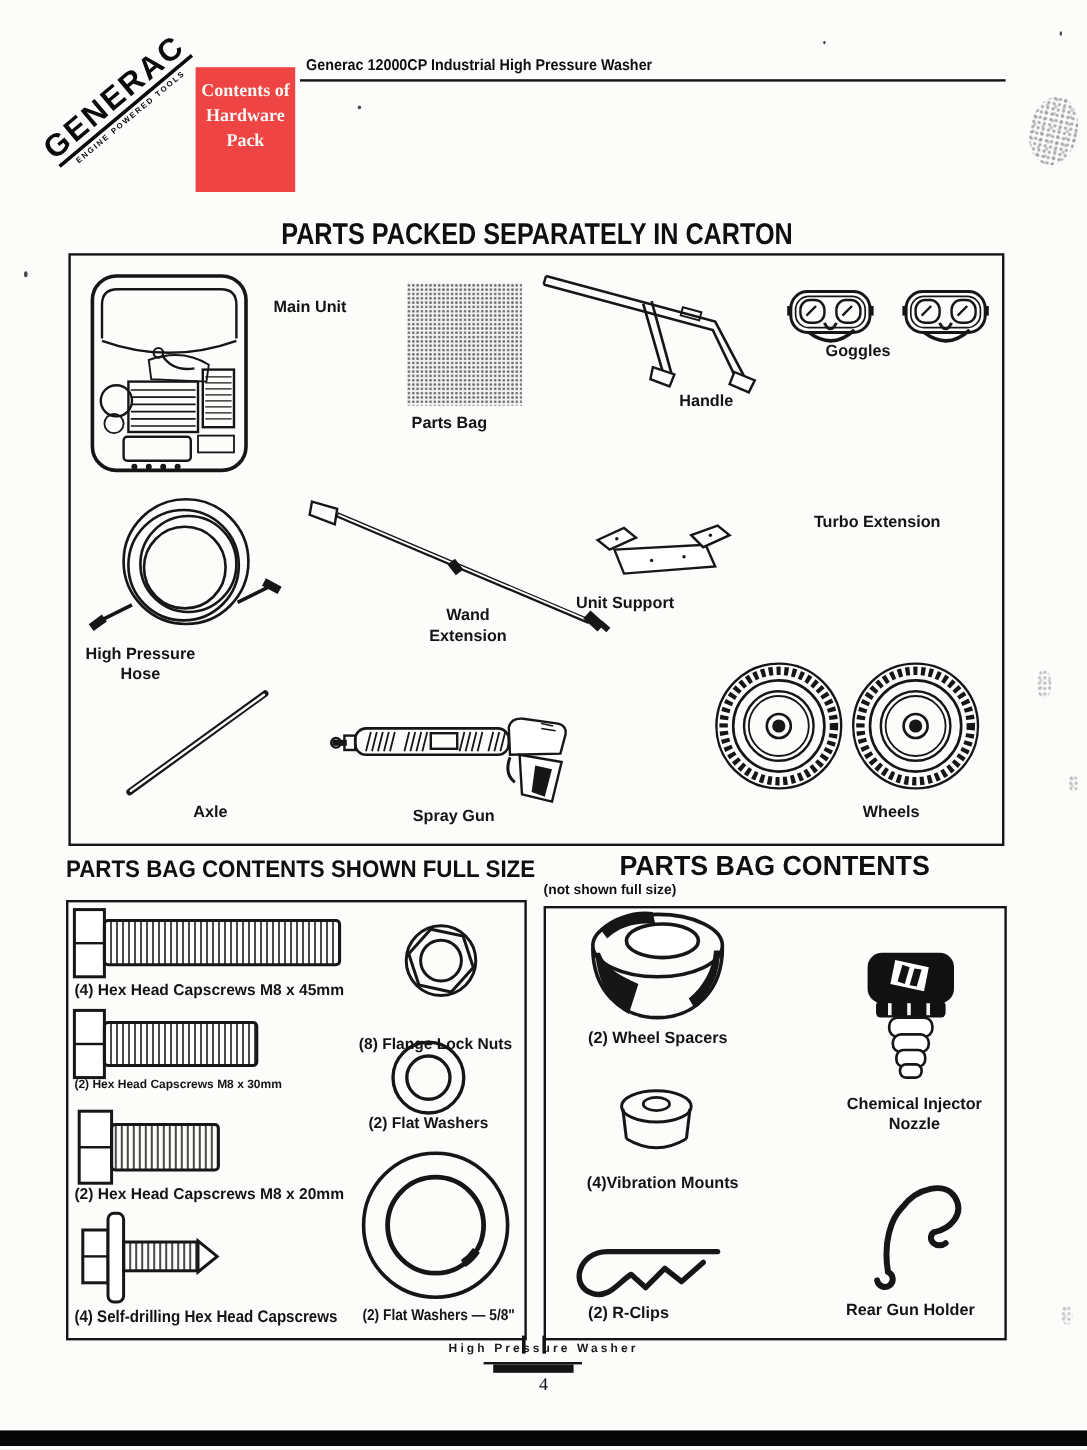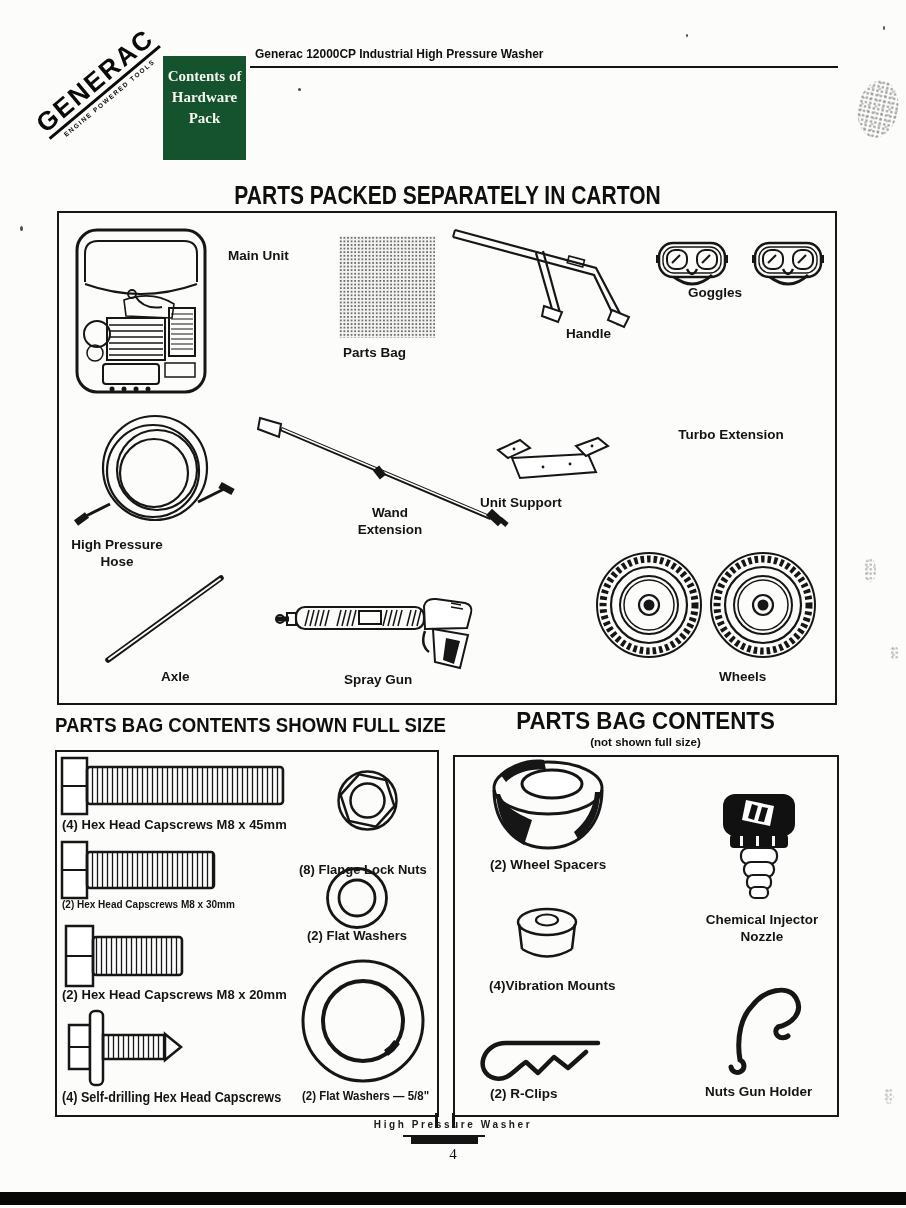--- a/index.html
+++ b/index.html
@@ -20,21 +20,21 @@
     background-size:3.6px 3.6px;}
   .speck{position:absolute;background:#4a4a4a;border-radius:50%;}
   .smudge{position:absolute;border-radius:50%;
     background-image:radial-gradient(circle,rgba(50,50,50,.65) 1px,transparent 1.7px),
                      radial-gradient(circle,rgba(70,70,70,.5) 1px,transparent 1.8px);
     background-size:4.5px 4.5px,7px 6px;}
   .logo-rot{position:absolute;transform:rotate(-40deg);transform-origin:center;text-align:center;}
   .logo-word{font-weight:900;font-size:26px;letter-spacing:2px;color:#0a0a0a;
     border-bottom:3px solid #0a0a0a;padding-bottom:1px;display:inline-block;line-height:1;}
   .logo-sub{font-weight:bold;font-size:6.5px;letter-spacing:1.6px;color:#0a0a0a;margin-top:2px;}
-  .hwpack{position:absolute;background:#14532d;color:#f5f5f2;text-align:center;
+  .hwpack{position:absolute;background:#ef4444;color:#f5f5f2;text-align:center;
     font-family:"Liberation Serif",serif;font-weight:bold;font-size:15px;line-height:1.4;
     padding:10px 4px 16px 4px;box-sizing:border-box;}
   .rule{position:absolute;background:#141414;}
   .footer-track{position:absolute;width:906px;text-align:center;font-weight:bold;
     font-size:10px;letter-spacing:2.6px;color:#1a1a1a;}
   .pagenum{position:absolute;width:906px;text-align:center;
     font-family:"Liberation Serif",serif;font-size:15px;color:#111;}
 </style>
 </head>
 <body>
@@ -263,21 +263,21 @@
   <div class="lbl" style="left:307px;top:928px;font-size:13px;">(2) Flat Washers</div>
 
   <svg style="left:300px;top:958px;" width="126" height="126" viewBox="0 0 126 126" fill="none" stroke="#161616">
     <circle cx="63" cy="63" r="60" stroke-width="3"></circle>
     <circle cx="63" cy="63" r="40" stroke-width="4"></circle>
     <path d="M97,84 A40,40 0 0 1 86,95" stroke-width="7"></path>
   </svg>
   <div class="lbl" style="left:302px;top:1088px;font-size:13px;transform:scaleX(.88);transform-origin:left center;">(2) Flat Washers — 5/8"</div>
 
   <div class="h1 c97" style="left:453px;top:708px;width:385px;text-align:center;font-size:23px;">PARTS BAG CONTENTS</div>
-  <div class="h1" style="left:453px;top:736px;width:385px;text-align:center;font-size:11.5px;">(not shown full size)</div>
+  <div class="h1" style="left:453px;top:736px;width:385px;font-size:11.5px;">(not shown full size)</div>
   <div class="box" style="left:453px;top:755px;width:382px;height:358px;"></div>
 
   <svg style="left:488px;top:758px;" width="120" height="97" viewBox="0 0 120 97" fill="none" stroke="#161616">
     <ellipse cx="60" cy="30" rx="54" ry="26" stroke-width="3"></ellipse>
     <ellipse cx="64" cy="26" rx="30" ry="14" stroke-width="3" fill="#fff"></ellipse>
     <path d="M6,32 C6,66 28,90 60,90 C92,90 114,66 114,32" stroke-width="3"></path>
     <path d="M12,16 C24,5 42,0 56,2 L58,12 C44,10 28,14 18,24 Z" fill="#161616" stroke="none"></path>
     <path d="M8,36 C10,60 20,78 36,87 L44,62 C28,55 16,48 12,36 Z" fill="#161616" stroke="none"></path>
     <path d="M112,34 C112,54 104,70 90,81 L86,74 C98,64 106,50 107,34 Z" fill="#161616" stroke="none"></path>
   </svg>
@@ -310,21 +310,21 @@
   <svg style="left:472px;top:1032px;" width="132" height="54" viewBox="0 0 132 54" fill="none" stroke="#161616">
     <path d="M126,11 L34,11 C10,11 2,40 22,46 C36,50 44,36 54,30 L66,41 L82,25 L96,36 L114,20" stroke-width="4.5" stroke-linecap="round" stroke-linejoin="round"></path>
   </svg>
   <div class="lbl" style="left:490px;top:1085px;">(2) R-Clips</div>
 
   <svg style="left:718px;top:972px;" width="96" height="104" viewBox="0 0 96 104" fill="none" stroke="#161616">
     <path d="M22,88 C18,64 24,44 34,34 C46,18 70,12 78,26 C86,40 74,52 60,55
              M22,88 a6.5,6.5 0 1 1 -9,7
              M60,55 a7,6 0 1 0 10,9" stroke-width="5" stroke-linecap="round" stroke-linejoin="round"></path>
   </svg>
-  <div class="lbl" style="left:705px;top:1083px;">Nuts Gun Holder</div>
+  <div class="lbl" style="left:705px;top:1083px;">Rear Gun Holder</div>
 
   <div class="rule" style="left:435px;top:1113px;width:3px;height:15px;"></div>
   <div class="rule" style="left:452px;top:1113px;width:3px;height:15px;"></div>
 
   <div class="footer-track" style="top:1119px;">High Pressure Washer</div>
   <div class="rule" style="left:403px;top:1135px;width:82px;height:2px;"></div>
   <div class="rule" style="left:411px;top:1137px;width:67px;height:7px;"></div>
   <div class="pagenum" style="top:1146px;">4</div>
 
   <div class="rule" style="left:0px;top:1192px;width:906px;height:13px;background:#070707;"></div>

